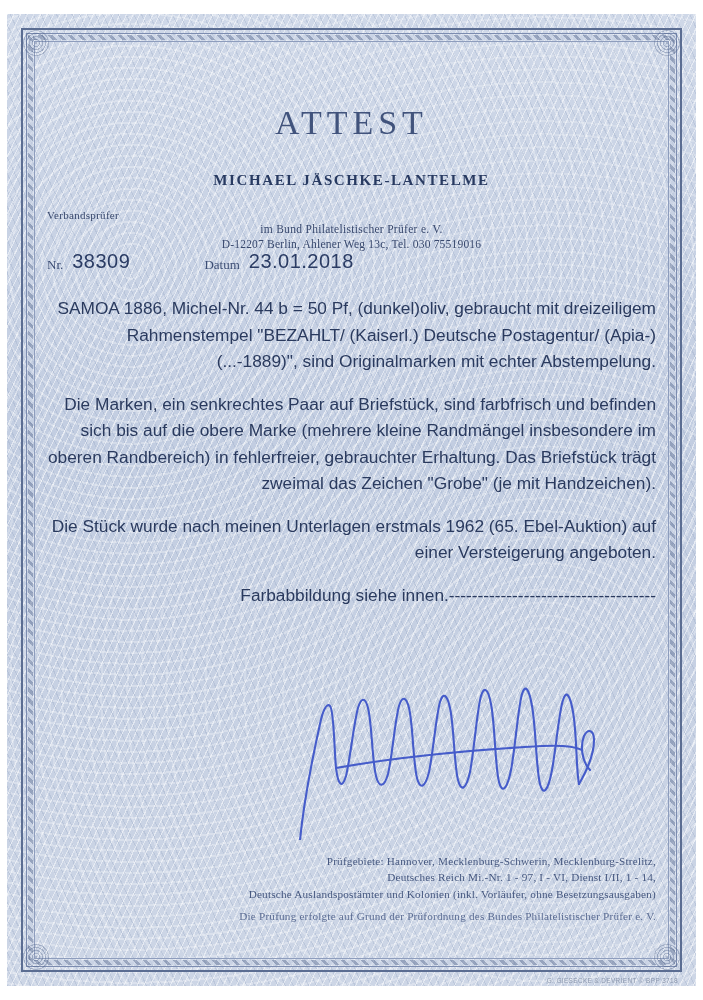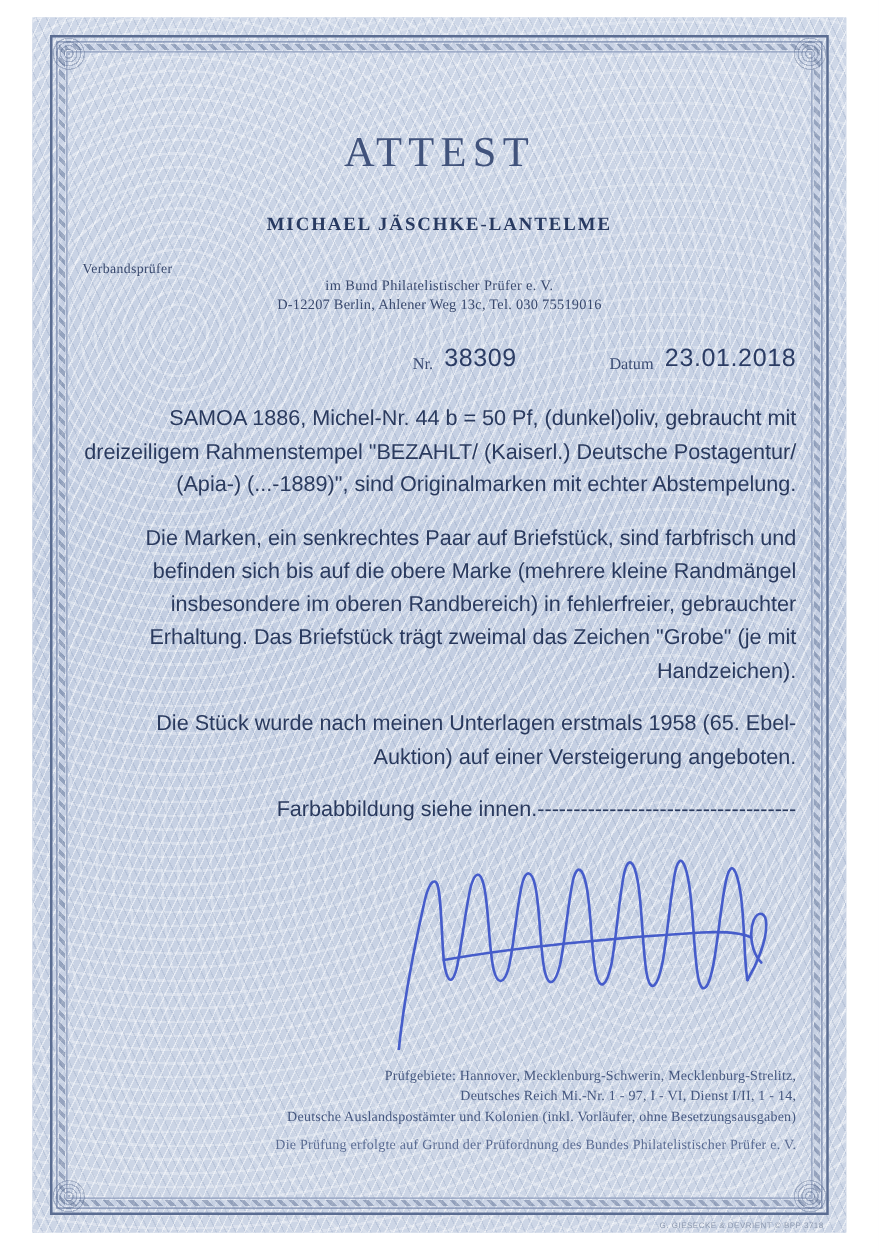--- a/index.html
+++ b/index.html
@@ -12,21 +12,21 @@
     height: 1000px;
     overflow: hidden;
     font-family: "Liberation Serif", serif;
   }
 
   .page {
     position: relative;
     width: 703px;
     height: 1000px;
     box-sizing: border-box;
-    padding: 14px 26px;
+    padding: 14px 7px;
     background: #ffffff;
   }
 
   
   .certificate {
     position: relative;
     width: 100%;
     height: 100%;
     box-sizing: border-box;
     background-color: #c8d2e4;
@@ -134,24 +134,23 @@
     text-align: center;
     font-size: 11.5px;
     color: #39496e;
     margin-top: 3px;
     letter-spacing: .2px;
   }
 
   
   .meta-row {
     display: flex;
-    justify-content: flex-end;
+    justify-content: flex-start;
     align-items: flex-end;
     gap: 74px;
-    margin-top: 26px;
   }
   .meta-block {
     display: flex;
     align-items: flex-end;
     gap: 9px;
   }
   .meta-label {
     font-size: 13px;
     color: #3c4d74;
   }
@@ -248,21 +247,21 @@
         </div>
         <div class="meta-block">
           <span class="meta-label">Datum</span>
           <span class="meta-value">23.01.2018</span>
         </div>
       </div>
 
       <div class="body-text">
         <p>SAMOA 1886, Michel-Nr. 44 b = 50 Pf, (dunkel)oliv, gebraucht mit dreizeiligem Rahmenstempel "BEZAHLT/ (Kaiserl.) Deutsche Postagentur/ (Apia-) (...-1889)", sind Originalmarken mit echter Abstempelung.</p>
         <p>Die Marken, ein senkrechtes Paar auf Briefstück, sind farbfrisch und befinden sich bis auf die obere Marke (mehrere kleine Randmängel insbesondere im oberen Randbereich) in fehlerfreier, gebrauchter Erhaltung. Das Briefstück trägt zweimal das Zeichen "Grobe" (je mit Handzeichen).</p>
-        <p>Die Stück wurde nach meinen Unterlagen erstmals 1958 (65. Ebel-Auktion) auf einer Versteigerung angeboten.</p>
+        <p>Die Stück wurde nach meinen Unterlagen erstmals 1962 (65. Ebel-Auktion) auf einer Versteigerung angeboten.</p>
         <p>Farbabbildung siehe innen.------------------------------------</p>
       </div>
 
       <div class="signature-area">
         <svg width="400" height="190" viewBox="0 0 400 190">
           <g fill="none" stroke="#3a52c8" stroke-width="2.1" stroke-linecap="round" stroke-linejoin="round" opacity="0.92">
             <path d="M58 190 C 62 150, 70 110, 78 74 C 80 64, 84 52, 88 56 C 92 60, 92 96, 94 118
                      C 96 134, 100 140, 104 126 C 108 110, 112 72, 116 58 C 119 48, 123 46, 126 58
                      C 130 74, 130 110, 134 126 C 137 138, 142 138, 146 124 C 150 108, 153 70, 157 56
                      C 160 46, 164 46, 167 58 C 171 74, 171 112, 175 128 C 178 140, 183 138, 187 122

